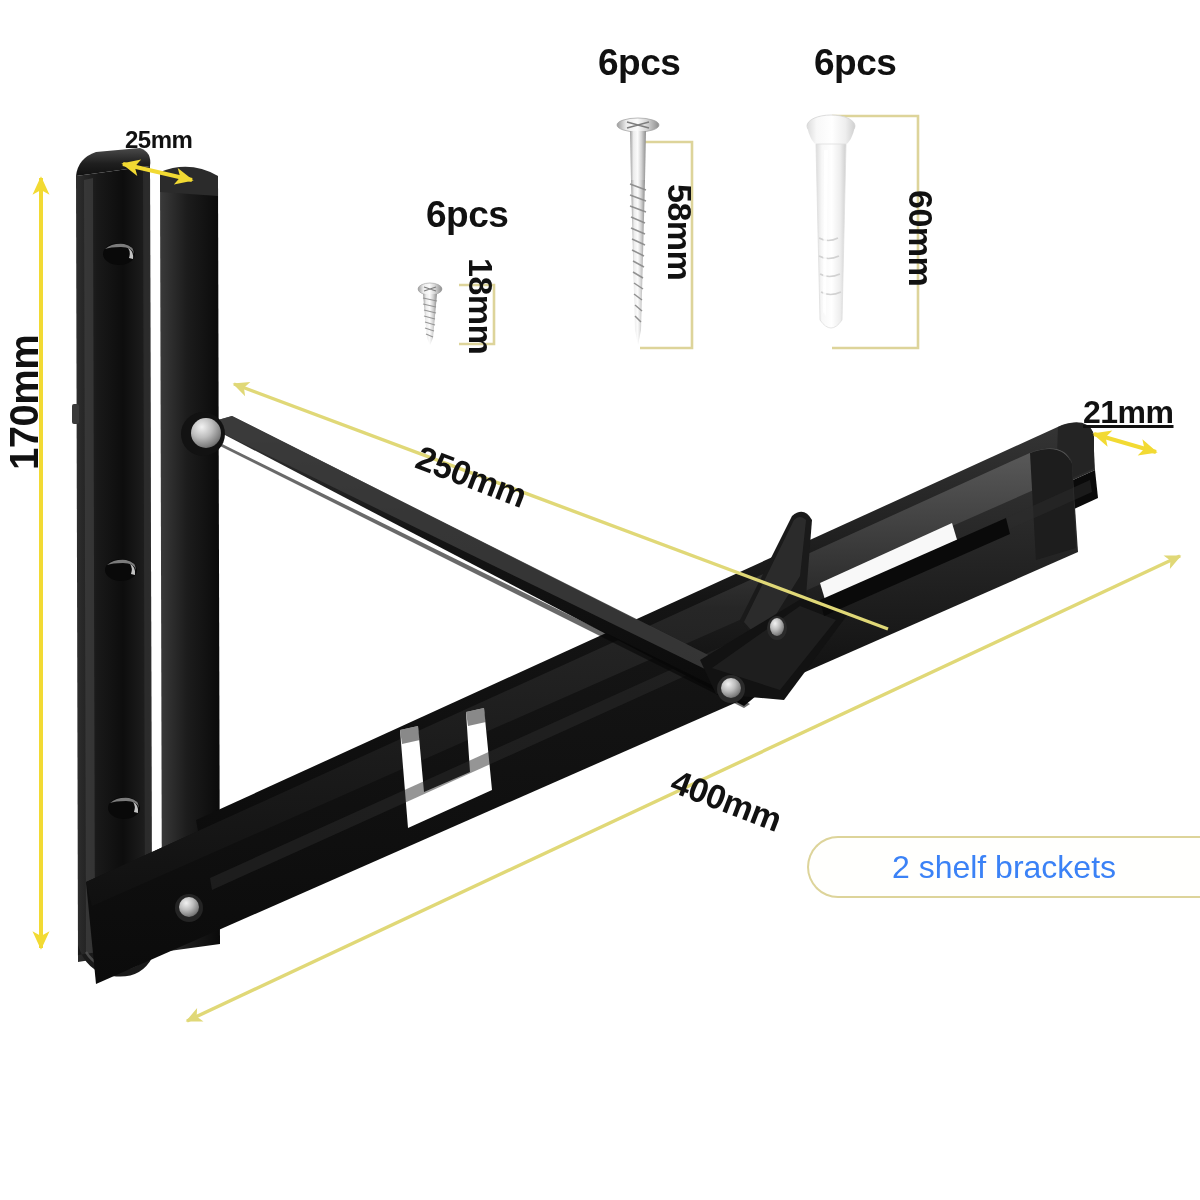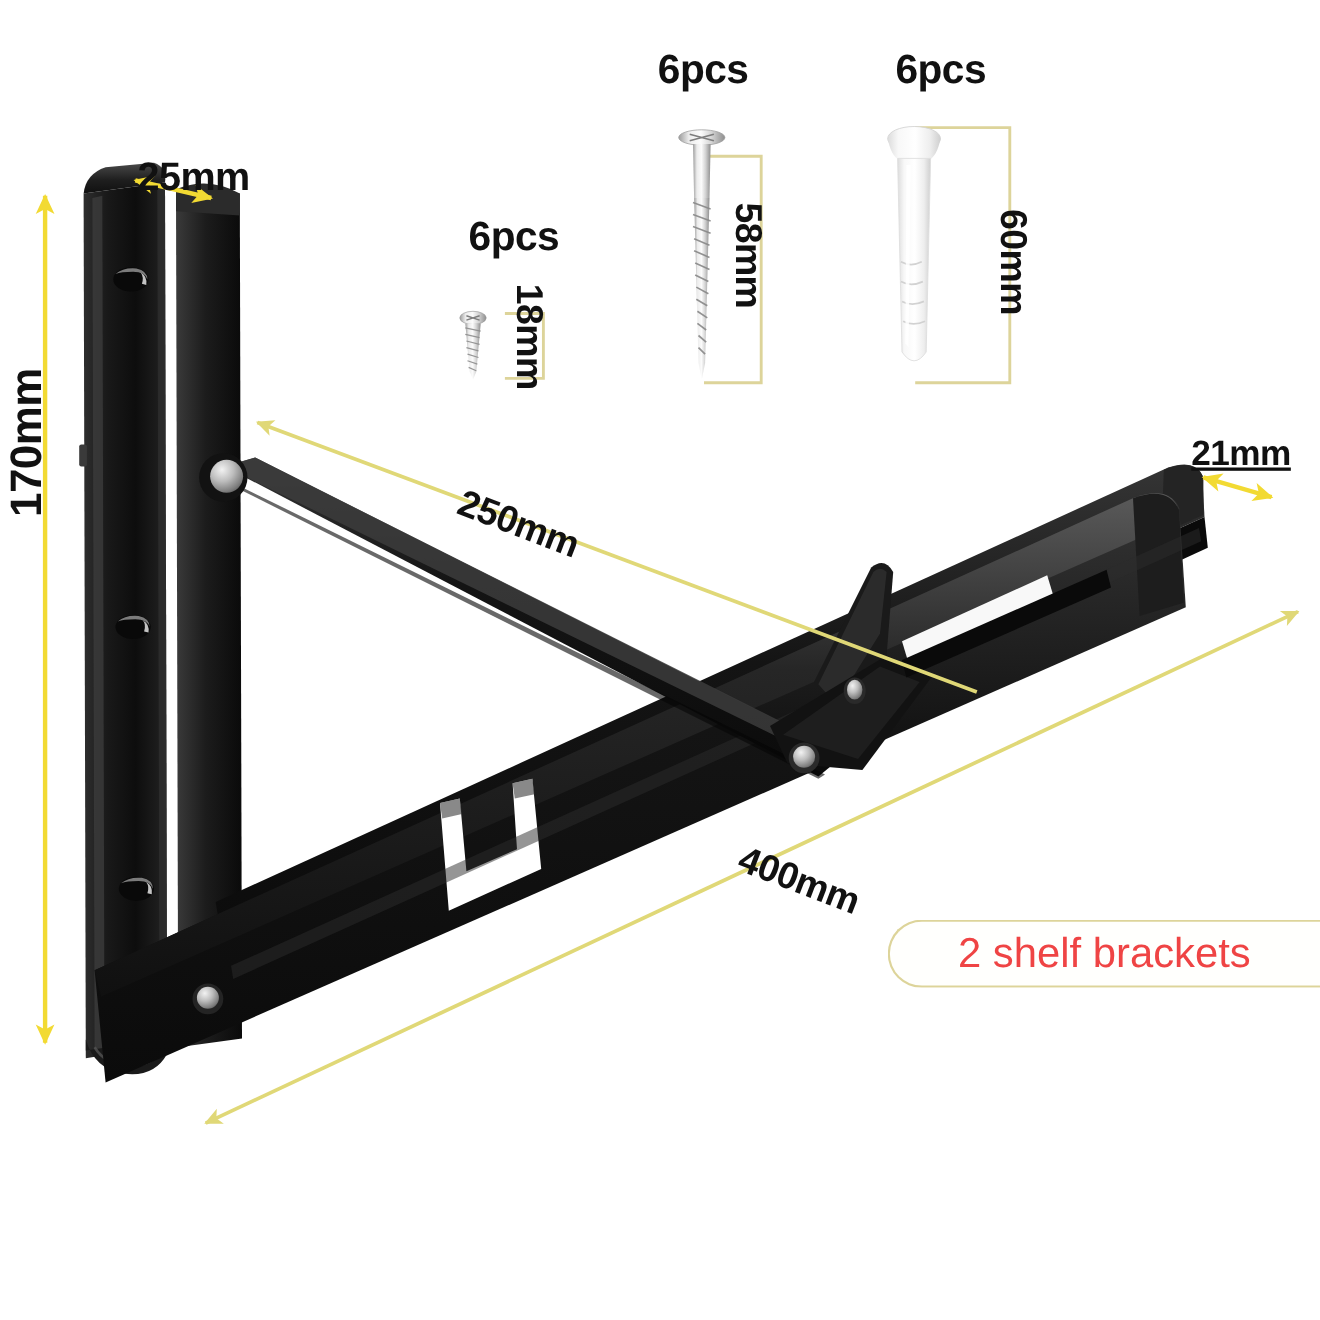--- a/index.html
+++ b/index.html
@@ -23,21 +23,21 @@
   }
   .lbl {
     position: absolute;
     color: #111111;
     font-weight: bold;
     white-space: nowrap;
     line-height: 1;
     letter-spacing: -0.5px;
   }
   .lbl-170 { left: 4px;  top: 470px;  font-size: 40px; transform: rotate(-90deg); transform-origin: left top; }
-  .lbl-25  { left: 125px; top: 143px; font-size: 36px; }
+  .lbl-25  { left: 125px; top: 128px; font-size: 24px; }
   .lbl-250 { left: 424px; top: 440px; font-size: 34px; transform: rotate(21deg); transform-origin: left top; }
   .lbl-400 { left: 679px; top: 764px; font-size: 34px; transform: rotate(21deg); transform-origin: left top; }
   .lbl-21  { left: 1083px; top: 396px; font-size: 32px; text-decoration: underline; }
   .lbl-6a  { left: 426px; top: 196px; font-size: 37px; }
   .lbl-18  { left: 498px; top: 258px; font-size: 34px; transform: rotate(90deg); transform-origin: left top; }
   .lbl-6b  { left: 598px; top: 44px;  font-size: 37px; }
   .lbl-58  { left: 697px; top: 184px; font-size: 34px; transform: rotate(90deg); transform-origin: left top; }
   .lbl-6c  { left: 814px; top: 44px;  font-size: 37px; }
   .lbl-60  { left: 938px; top: 190px; font-size: 34px; transform: rotate(90deg); transform-origin: left top; }
 
@@ -48,22 +48,22 @@
     border: 2px solid #ddd49a;
     border-right: none;
     border-radius: 31px 0 0 31px;
     background: #fffffd;
     display: flex;
     align-items: center;
     justify-content: center;
     padding-right: 8px;
   }
   .callout span {
-    font-size: 38px;
-    color: #ef4444;
+    font-size: 32px;
+    color: #3b82f6;
     font-weight: normal;
     letter-spacing: 0px;
   }
 </style>
 </head>
 <body>
 
 <div id="stage">
 
   <svg id="art" viewBox="0 0 1200 1200">

